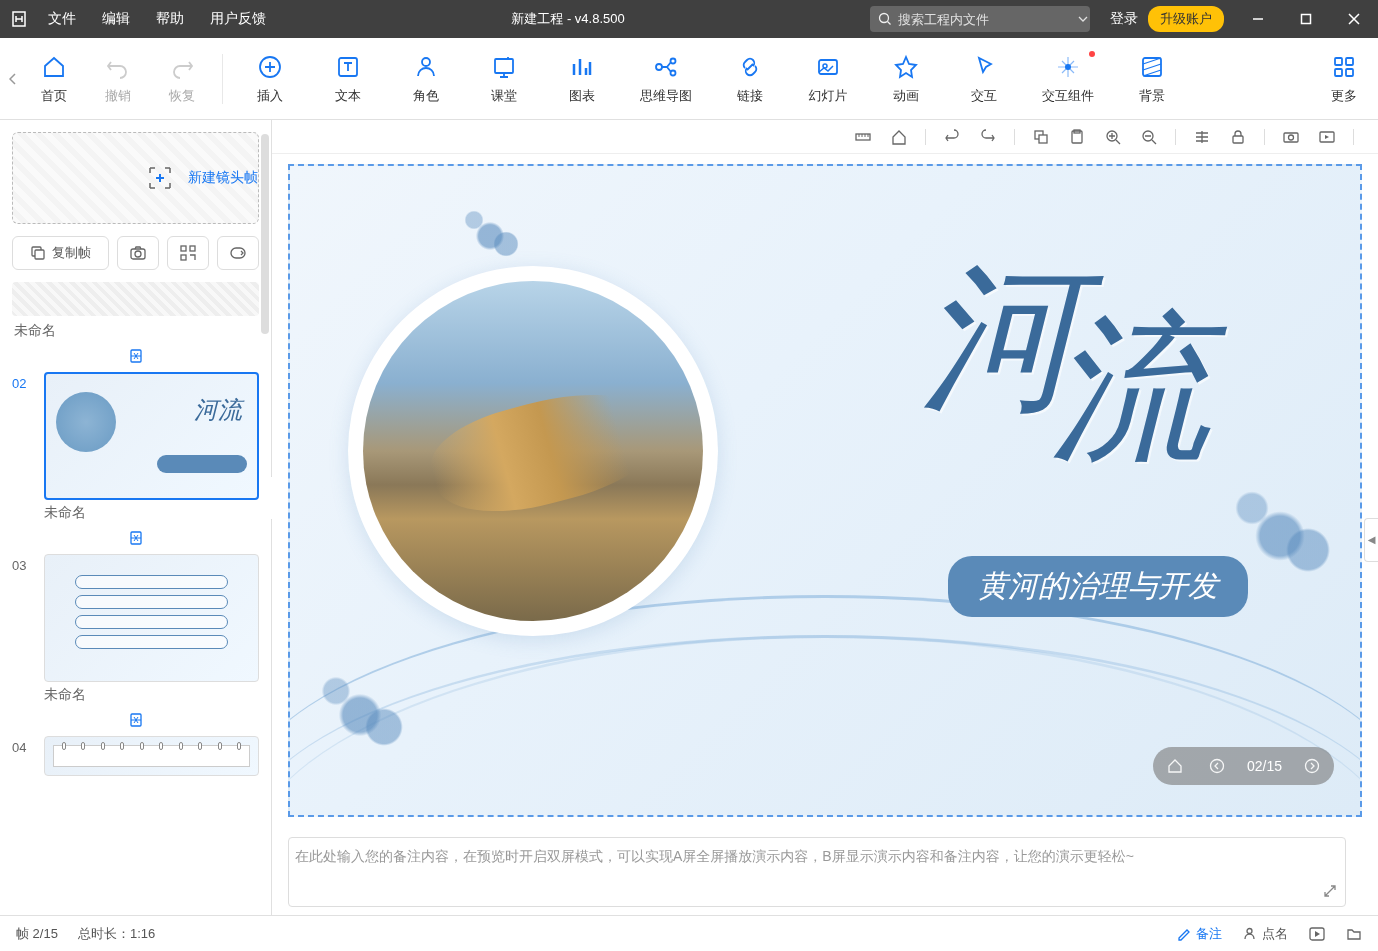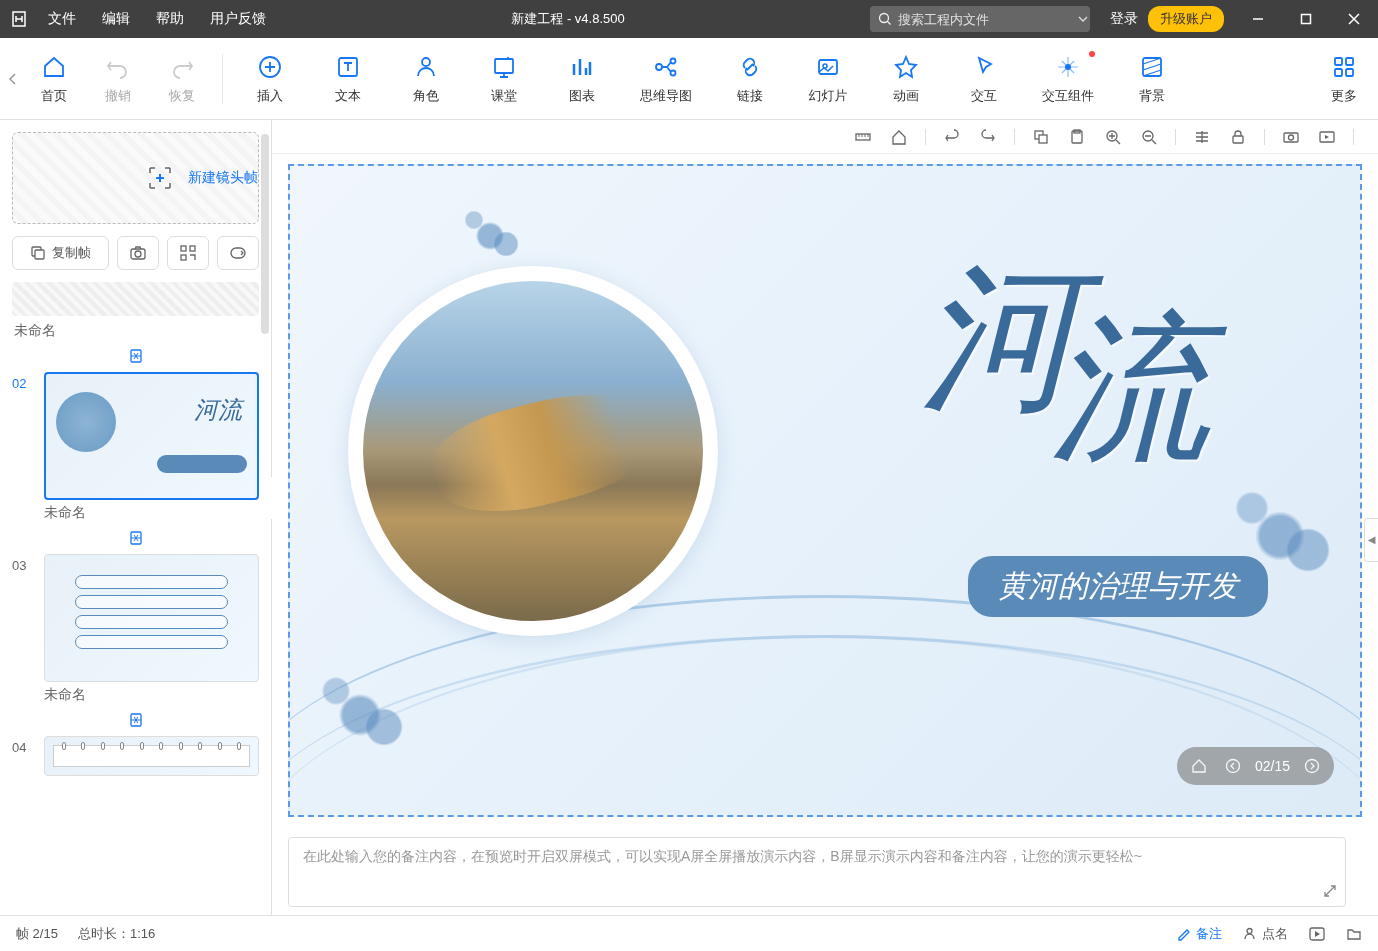--- a/index.html
+++ b/index.html
@@ -96,30 +96,30 @@
     .slide-splash.s3 { top: 300px; right: 10px; width: 140px; height: 140px;}
     
     .slide-circle-wrap { position: absolute; left: 58px; top: 100px; width: 370px; height: 370px; border-radius: 50%; background: #fff; display: flex; align-items: center; justify-content: center; box-shadow: 0 4px 20px rgba(90,140,190,0.2);}
     .slide-circle-inner { width: 340px; height: 340px; border-radius: 50%; background: linear-gradient(180deg, #b8d4e8 0%, #8ab0d0 30%, #a89878 50%, #8a7858 60%, #b89860 70%, #7a6a4a 100%); position: relative; overflow: hidden;}
     .slide-circle-inner::before { content:''; position:absolute; top:35%; left:20%; right:10%; height:30%; background: linear-gradient(90deg, transparent, #d4a860 30%, #c49850 50%, transparent 80%); border-radius: 40% 60% 50% 50%; transform: rotate(-15deg);}
     
     .slide-title { position: absolute; right: 140px; top: 100px; font-size: 160px; color: #3a6a9a; font-family: "STKaiti", "KaiTi", serif; line-height: 0.9; font-style: italic; text-shadow: 2px 2px 0 rgba(255,255,255,0.6); letter-spacing: -10px;}
     .slide-title .char1 { display: inline-block; }
     .slide-title .char2 { display: inline-block; transform: translateY(50px) translateX(-20px); }
     
-    .slide-subtitle-wrap { position: absolute; right: 92px; top: 390px; padding: 10px 30px; background: #5a8ab8; border-radius: 24px; }
+    .slide-subtitle-wrap { position: absolute; right: 112px; top: 390px; padding: 10px 30px; background: #5a8ab8; border-radius: 24px; }
     .slide-subtitle { font-size: 30px; color: #fff; font-family: "STKaiti", "KaiTi", serif; font-style: italic;}
     
-    .slide-nav-overlay { position: absolute; right: 26px; bottom: 30px; height: 38px; background: rgba(120,120,120,0.6); border-radius: 19px; display: flex; align-items: center; padding: 0 10px; gap: 10px; color: #fff; font-size: 14px;}
+    .slide-nav-overlay { position: absolute; right: 26px; bottom: 30px; height: 38px; background: rgba(120,120,120,0.6); border-radius: 19px; display: flex; align-items: center; padding: 0 10px; gap: 18px; color: #fff; font-size: 14px;}
     .slide-nav-overlay .nav-btn { width: 24px; height: 24px; display: flex; align-items: center; justify-content: center; cursor: pointer; opacity: 0.9;}
     
     .panel-expand-right { position: absolute; right: 0; top: 50%; width: 14px; height: 44px; background: #fff; border: 1px solid #ddd; border-right: none; border-radius: 4px 0 0 4px; display: flex; align-items: center; justify-content: center; cursor: pointer; color: #888; font-size: 10px;}
     
     
-    .notes-panel { height: 70px; margin: 0 32px 8px 16px; border: 1px solid #ddd; border-radius: 4px; padding: 10px 14px; font-size: 14px; color: #999; position: relative; background: #fff;}
+    .notes-panel { height: 70px; margin: 0 32px 8px 16px; border: 1px solid #ddd; border-radius: 4px; padding: 10px 6px; font-size: 14px; color: #999; position: relative; background: #fff;}
     .notes-expand { position: absolute; right: 8px; bottom: 8px; cursor: pointer; color: #888;}
     
     
     .status-bar { height: 36px; border-top: 1px solid #e0e0e0; display: flex; align-items: center; padding: 0 16px; font-size: 13px; color: #555; gap: 20px; background: #fff;}
     .status-bar .status-right { margin-left: auto; display: flex; align-items: center; gap: 20px; }
     .status-bar .status-item { display: flex; align-items: center; gap: 5px; cursor: pointer;}
     .status-bar .status-item.active { color: #1877f2; }
     
     svg { display: block; }
   </style>

